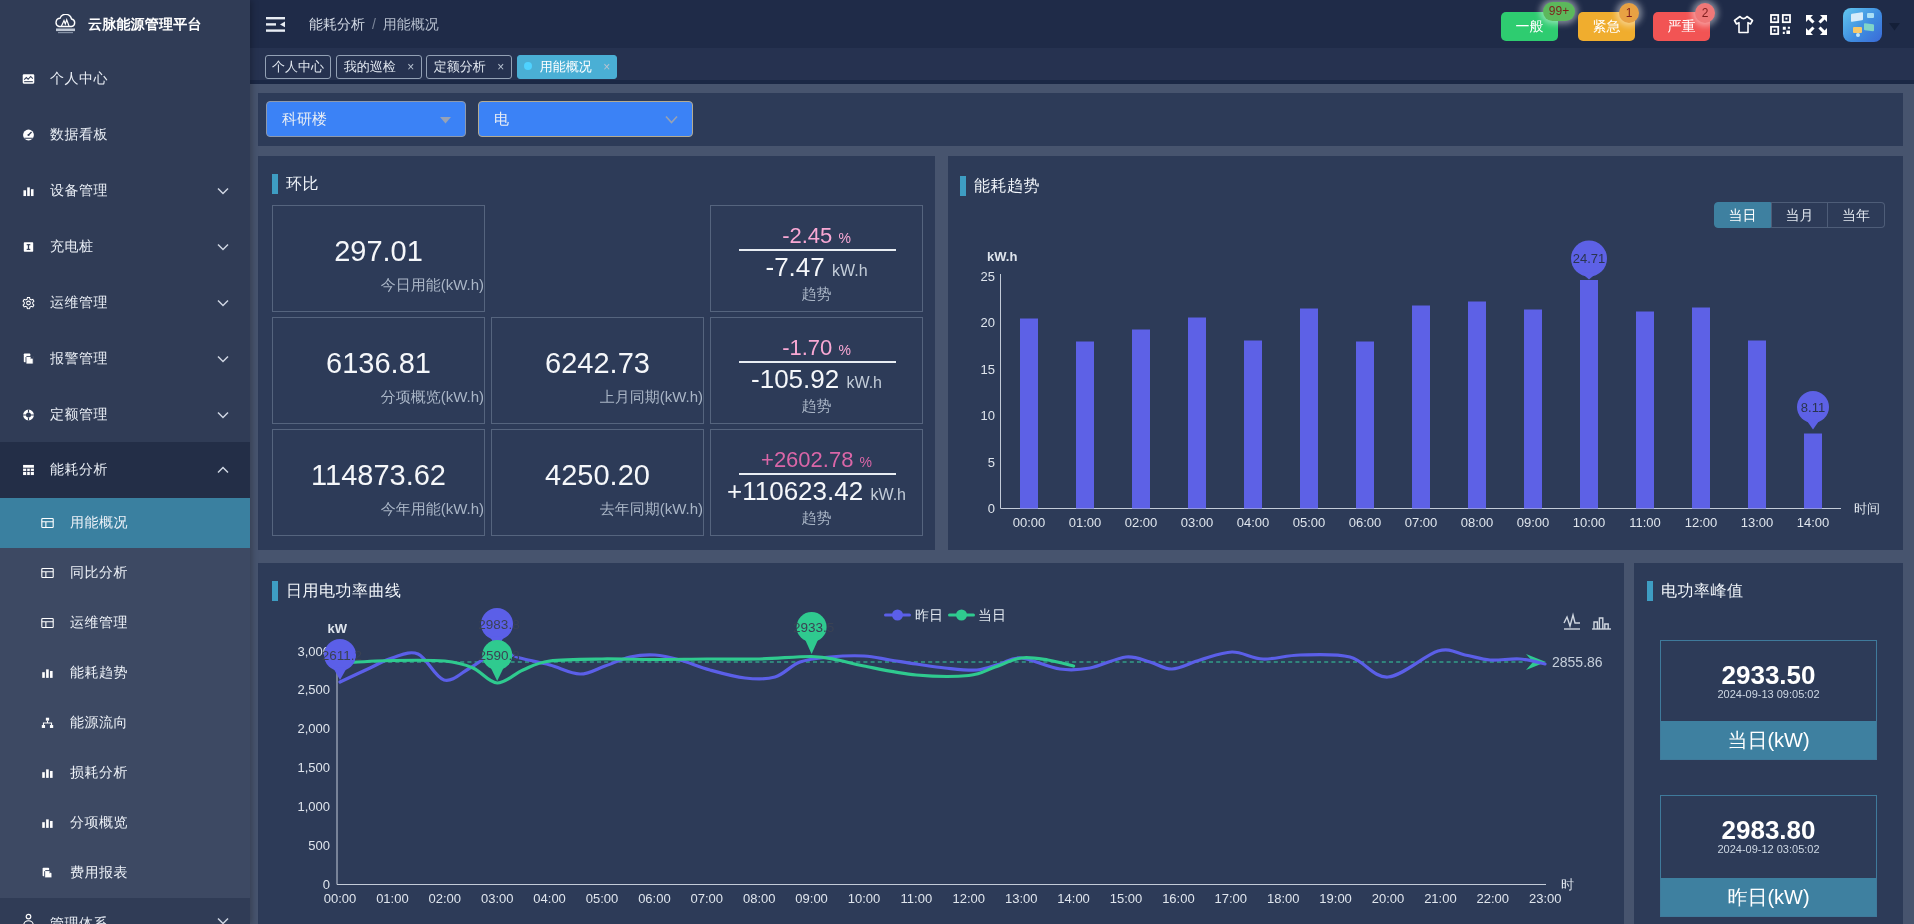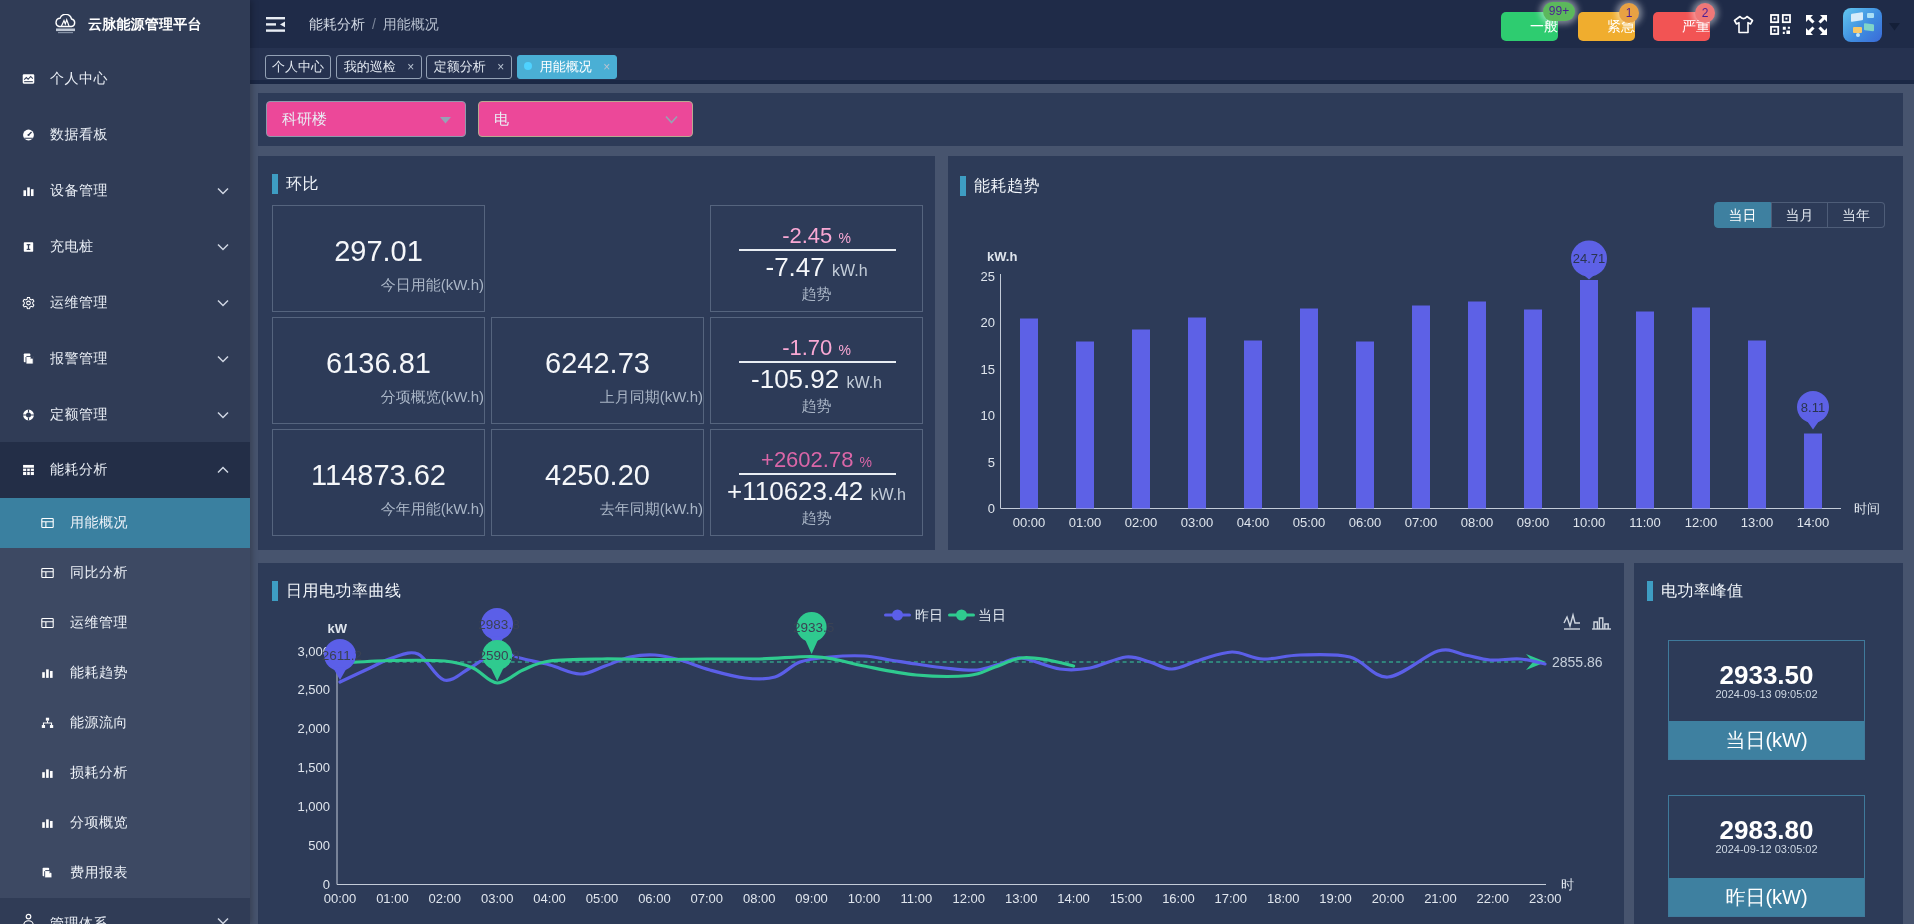--- a/index.html
+++ b/index.html
@@ -15,52 +15,52 @@
 .smi { position:absolute; left:0; width:250px; height:50px; }
 .smi .txt { position:absolute; left:70px; top:50%; transform:translateY(-50%); font-size:14px; color:#eef2f8; letter-spacing:.5px; }
 .smi .ico { position:absolute; left:41px; top:50%; transform:translateY(-50%); width:13px; height:13px; }
 #logo { position:absolute; left:0; top:0; width:250px; height:56px; }
 #logo .name { position:absolute; left:88px; top:16px; font-size:14px; font-weight:bold; color:#fff; letter-spacing:0.2px; }
 
 #header { position:absolute; left:250px; top:0; width:1664px; height:48px; background:#1f2b48; }
 #crumb { position:absolute; left:59px; top:16px; font-size:14px; color:#d4dbe6; }
 #crumb .sep { color:#7a8599; margin:0 3px; }
 #crumb .last { color:#b6bfce; }
-.hbtn { position:absolute; top:12px; height:29px; border-radius:5px; color:#fff; font-size:14px; text-align:right; line-height:29px; }
-.badge { position:absolute; color:#4c1d95; font-size:12px; border-radius:10px; text-align:center; box-shadow:0 0 6px 3px rgba(255,255,255,.45); }
+.hbtn { position:absolute; top:12px; height:29px; border-radius:5px; color:#fff; font-size:14px; text-align:center; line-height:29px; }
+.badge { position:absolute; color:#7f1d1d; font-size:12px; border-radius:10px; text-align:center; box-shadow:0 0 6px 3px rgba(255,255,255,.45); }
 
 #tabbar { position:absolute; left:250px; top:48px; width:1664px; height:36px; background:#263250; border-bottom:4px solid #1b2845; }
 .tab { position:absolute; top:7px; height:24px; border:1px solid #93a1b5; border-radius:3px; color:#e2e8f0; font-size:13px; line-height:22px; text-align:center; }
 .tab .x { color:#b9c3d1; font-size:12px; margin-left:8px; }
 .tab.active { background:#4aafd5; border-color:#4aafd5; color:#fff; }
 .tab.active .dot { display:inline-block; width:8px; height:8px; border-radius:50%; background:#4fd2ff; margin-right:8px; vertical-align:1px; }
 
 #filter { position:absolute; left:258px; top:93px; width:1645px; height:53px; background:#2d3b58; }
-.sel { position:absolute; top:8px; height:36px; background:#ec4899; border-radius:4px; color:#e9eef5; font-size:15px; line-height:34px; padding-left:15px; }
+.sel { position:absolute; top:8px; height:36px; background:#3b82f6; border-radius:4px; color:#e9eef5; font-size:15px; line-height:34px; padding-left:15px; }
 
 .panel { position:absolute; background:#2d3b58; }
 .ptitle { position:absolute; font-size:16px; color:#f0f4f9; letter-spacing:0.5px; }
 .tbar { position:absolute; width:6px; height:20px; background:#3e9dc3; }
 
 .card { position:absolute; width:213px; height:107px; border:1px solid #55647e; }
 .card .v { position:absolute; left:0; width:100%; text-align:center; font-size:29px; color:#f5f7fa; top:29px; }
 .card .l { position:absolute; left:0; width:100%; text-align:right; font-size:15px; color:#a9b5c6; top:70px; }
 .tcard .pct { position:absolute; left:0; width:100%; text-align:center; font-size:22px; top:17px; }
 .tcard .pct .u { font-size:14px; }
 .tcard hr { position:absolute; left:28px; width:157px; top:43px; border:none; border-top:2px solid #e8edf3; }
 .tcard .val { position:absolute; left:0; width:100%; text-align:center; font-size:26px; color:#f5f7fa; top:46px; }
 .tcard .val .u { font-size:16px; color:#c3cdd9; }
 .tcard .ts { position:absolute; left:0; width:100%; text-align:center; font-size:15px; color:#a9b5c6; top:79px; }
 .green { color:#f9a8d4; }
 .pink { color:#da66a7; }
 
 .tbtn { position:absolute; top:46px; width:57px; height:26px; font-size:14px; color:#e2e8f0; border:1px solid #4e5d78; text-align:center; line-height:24px; }
 .tbtn.active { background:#3e80a0; border-color:#3e80a0; color:#fff; }
 
-.pcard { position:absolute; left:34px; width:197px; height:120px; border:1px solid #3f7a9b; }
+.pcard { position:absolute; left:26px; width:217px; height:120px; border:1px solid #3f7a9b; }
 .pcard .v { position:absolute; left:0; width:100%; text-align:center; top:19px; font-size:26px; font-weight:bold; color:#fff; }
 .pcard .d { position:absolute; left:0; width:100%; text-align:center; top:47px; font-size:11px; color:#ced8e4; }
 .pcard .f { position:absolute; left:0; bottom:0; width:100%; height:38px; background:#3e80a0; color:#fff; font-size:20px; text-align:center; line-height:38px; }
 svg text { font-family:"Liberation Sans", sans-serif; }
 </style>
 </head>
 <body>
 <div id="page">
 
 <div id="sidebar">

